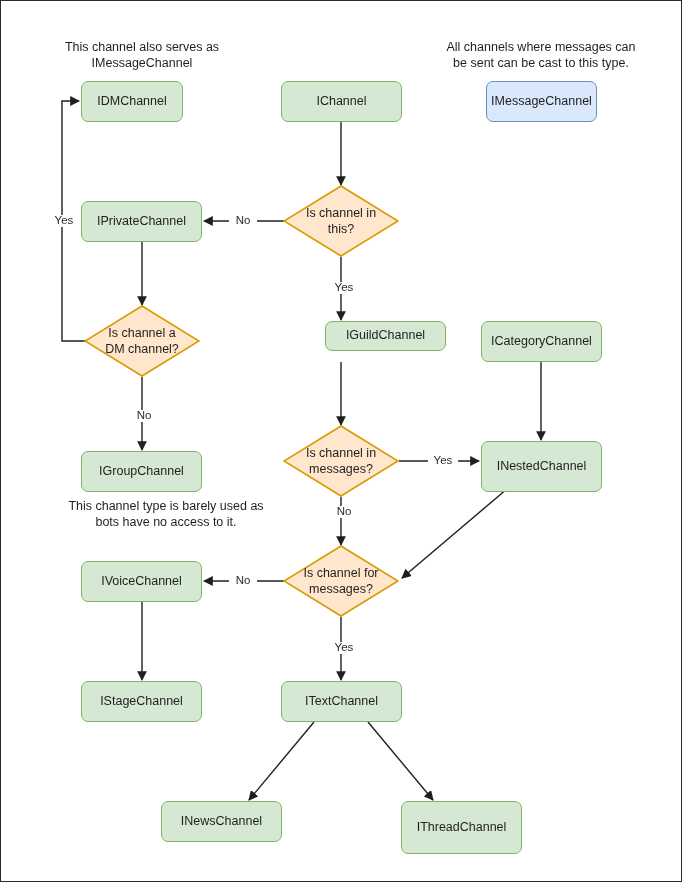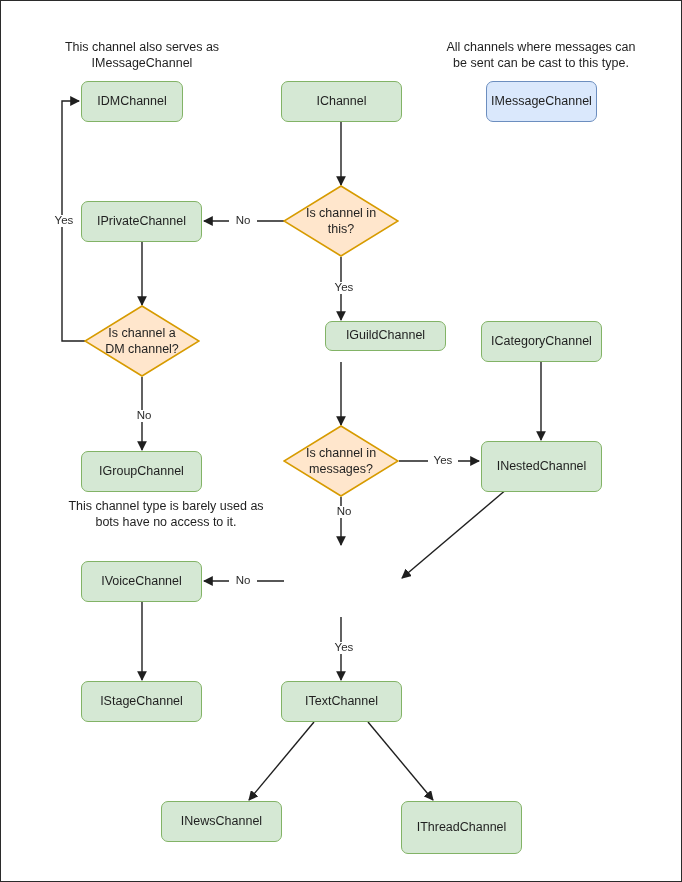--- a/index.html
+++ b/index.html
@@ -222,20 +222,29 @@
   <div class="diamond" style="left:282px; top:424px; width:116px; height:72px;">
     <svg class="dshape" viewBox="0 0 116 72" preserveAspectRatio="none">
       <polygon points="58,1 115,36 58,71 1,36" fill="#ffe6cc" stroke="#d79b00" stroke-width="1.6"></polygon>
     </svg>
     <div class="dlabel">
       <div>Is channel in</div>
       <div>messages?</div>
     </div>
   </div>
 
+  <div class="diamond" style="left:282px; top:544px; width:116px; height:72px;">
+    <svg class="dshape" viewBox="0 0 116 72" preserveAspectRatio="none">
+      <polygon points="58,1 115,36 58,71 1,36" fill="#ffe6cc" stroke="#d79b00" stroke-width="1.6"></polygon>
+    </svg>
+    <div class="dlabel">
+      <div>Is channel for</div>
+      <div>messages?</div>
+    </div>
+  </div>
 
   <div class="edge-label" style="left:228px; top:214px; width:24px;">No</div>
 
   <div class="edge-label" style="left:328px; top:281px; width:26px;">Yes</div>
 
   <div class="edge-label" style="left:48px; top:214px; width:26px;">Yes</div>
 
   <div class="edge-label" style="left:129px; top:409px; width:24px;">No</div>
 
   <div class="edge-label" style="left:427px; top:454px; width:26px;">Yes</div>

